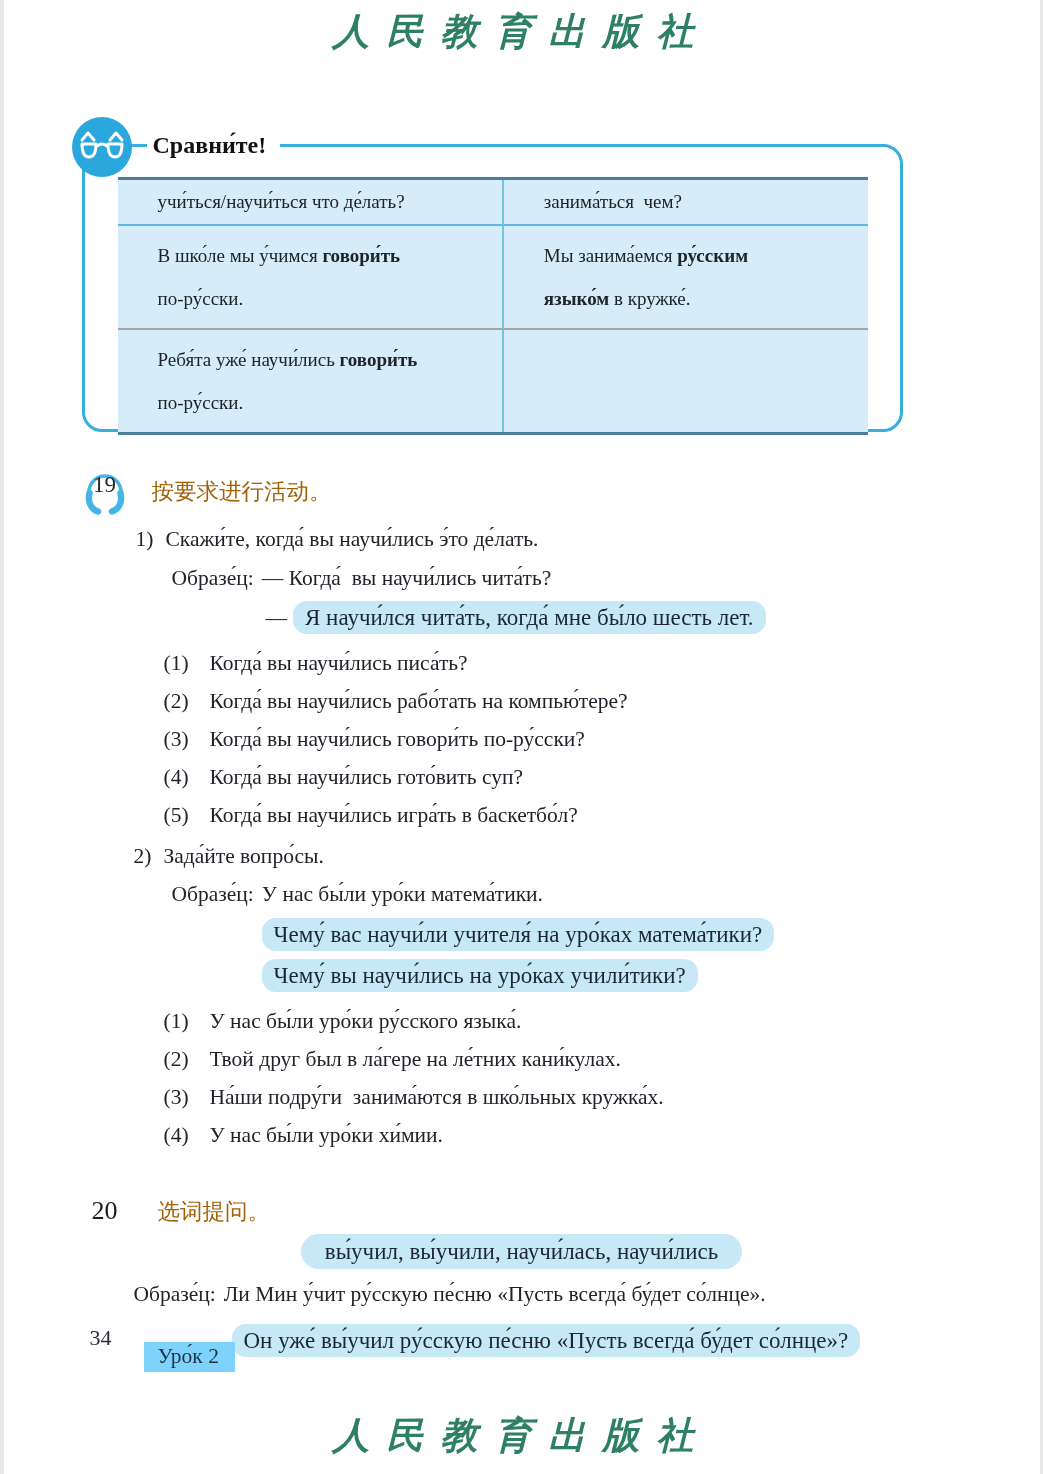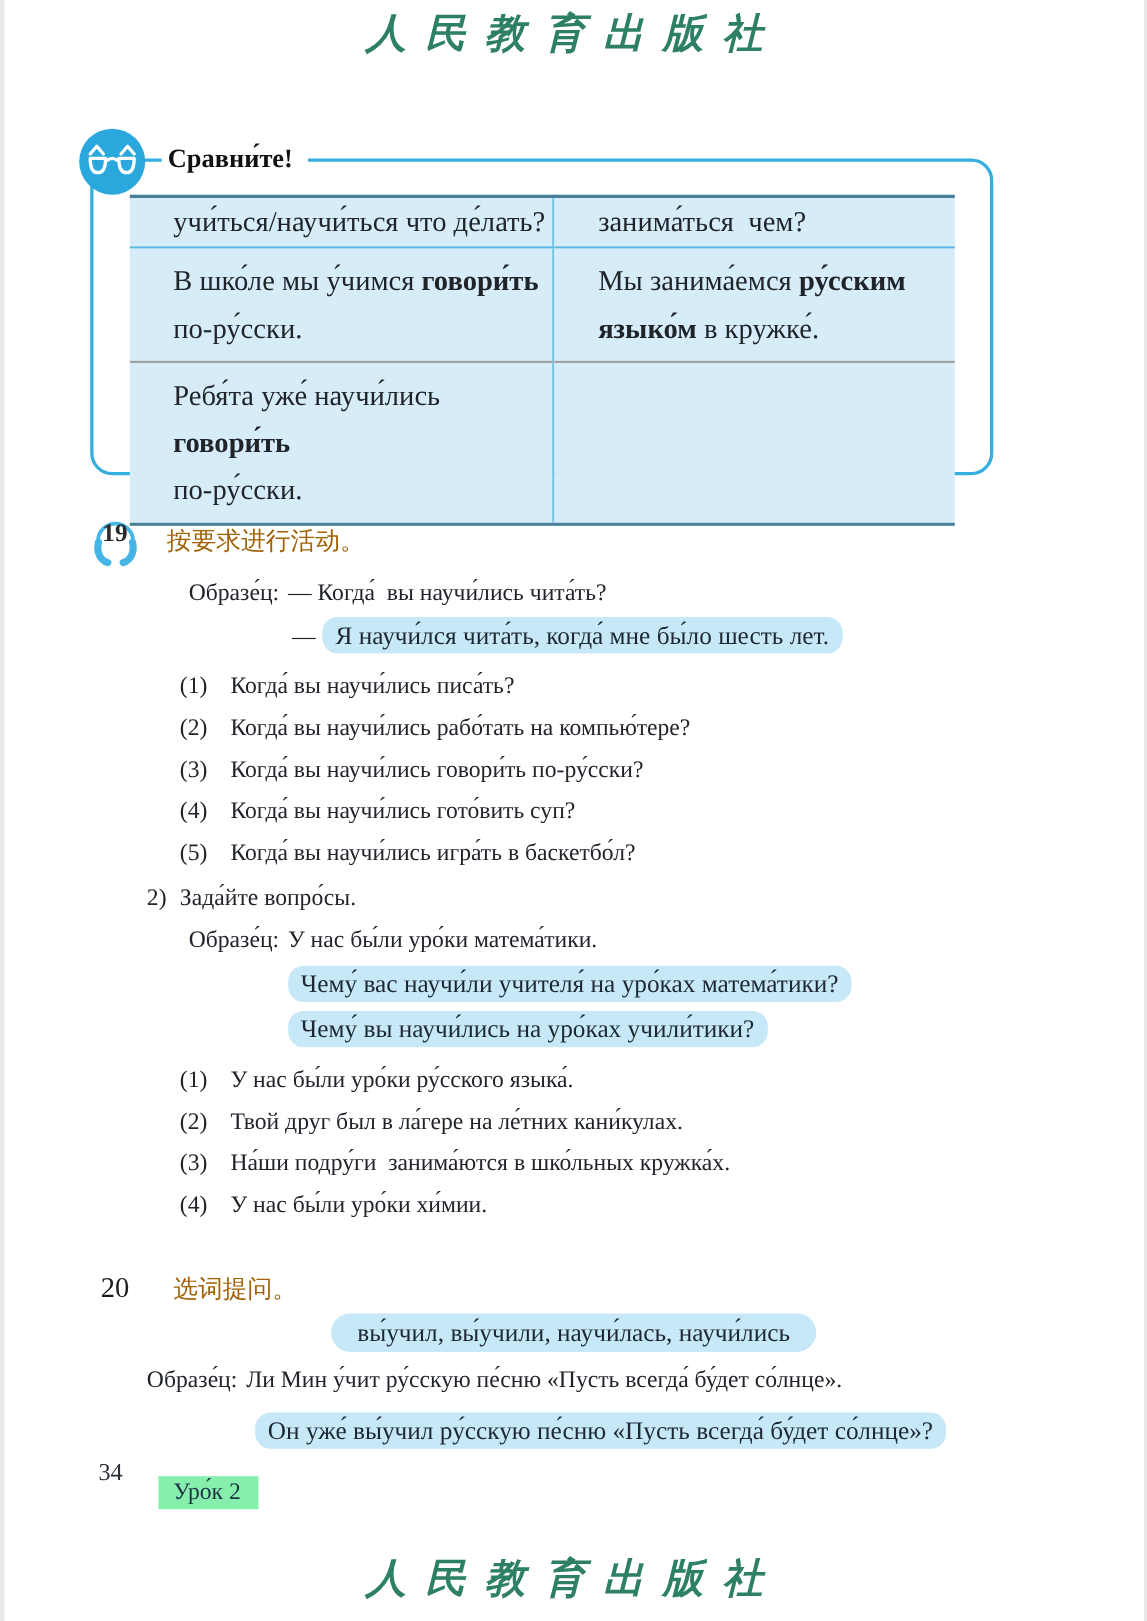--- a/index.html
+++ b/index.html
@@ -51,36 +51,36 @@
     position:absolute; left:33px; top:30px;
     width:750px;
     display:grid;
     grid-template-columns:51.5% 48.5%;
     border-top:3px solid #4a7f99;
     border-bottom:3px solid #4a7f99;
   }
   .ct-cell {
     background:#d6edf9;
     padding-left:40px;
-    font-size:26px;
+    font-size:19px;
     color:#20242a;
   }
   .ct-cell.col-l { border-right:2px solid #74c3e5; }
   .ct-row1 { padding-top:7px; padding-bottom:7px; line-height:30px; border-bottom:2px solid #5fb8e0; }
   .ct-row2 { padding-top:8px; padding-bottom:8px; line-height:43px; border-bottom:2px solid #a3a3a3; }
   .ct-row3 { padding-top:8px; padding-bottom:8px; line-height:43px; }
   .b { font-weight:bold; }
 
   
   .ex-header {
     margin:34px 0 0 78px;
     display:flex; align-items:center;
     font-size:22.5px;
   }
-  .ex-badge { position:relative; width:46px; height:50px; flex:0 0 auto;font-weight:bold; }
+  .ex-badge { position:relative; width:46px; height:50px; flex:0 0 auto; }
   .ex-badge svg { position:absolute; left:0; top:0; }
   .ex-num {
     position:absolute; left:0; right:0; top:6px;
     text-align:center;
     font-size:23px; color:#2a2a2a;
   }
   .ex-title-zh { margin-left:24px; color:#a16207; }
 
   .rline { font-size:21.5px; line-height:34px; color:#20242a; }
   .p1-head  { margin:6px 0 0 132px; }
@@ -112,21 +112,21 @@
   .ex20-q      { margin:13px 0 18px 228px; }
 
   
   .footer {
     position:absolute; left:86px; bottom:102px;
     display:flex; align-items:center;
     font-size:22px; color:#2a2f36;
   }
   .lesson-chip {
     margin-left:32px;
-    background:#86efac;
+    background:#7dd3fc;
     padding:2px 16px 3px 14px;
     font-size:21.5px;
     color:#1d3345;
     margin-top:39px;
   }
 </style>
 </head>
 <body>
 
 <div class="page">
@@ -183,20 +183,23 @@
             <path d="M7 26 A16 16 0 0 1 39 26" stroke-width="3.5"></path>
             <path d="M7.5 27 C5.5 36 9 43 16 45.5" stroke-width="6.5"></path>
             <path d="M38.5 27 C40.5 36 37 43 30 45.5" stroke-width="6.5"></path>
           </g>
         </svg>
         <span class="ex-num">19</span>
       </span>
       <span class="ex-title-zh">按要求进行活动。</span>
     </div>
 
+    <div class="rline p1-head">
+      <span class="plabel">1)</span><span>Скажи́те, когда́ вы научи́лись э́то де́лать.</span>
+    </div>
     <div class="rline p1-sample">
       <span class="slabel">Образе́ц:</span><span>— Когда́&nbsp; вы научи́лись чита́ть?</span>
     </div>
     <div class="rline p1-answer">
       <span class="dash">—</span><span class="highlight">Я научи́лся чита́ть, когда́ мне бы́ло шесть лет.</span>
     </div>
     <div class="items">
       <div class="item"><span class="inum">(1)</span><span>Когда́ вы научи́лись писа́ть?</span></div>
       <div class="item"><span class="inum">(2)</span><span>Когда́ вы научи́лись рабо́тать на компью́тере?</span></div>
       <div class="item"><span class="inum">(3)</span><span>Когда́ вы научи́лись говори́ть по-ру́сски?</span></div>

